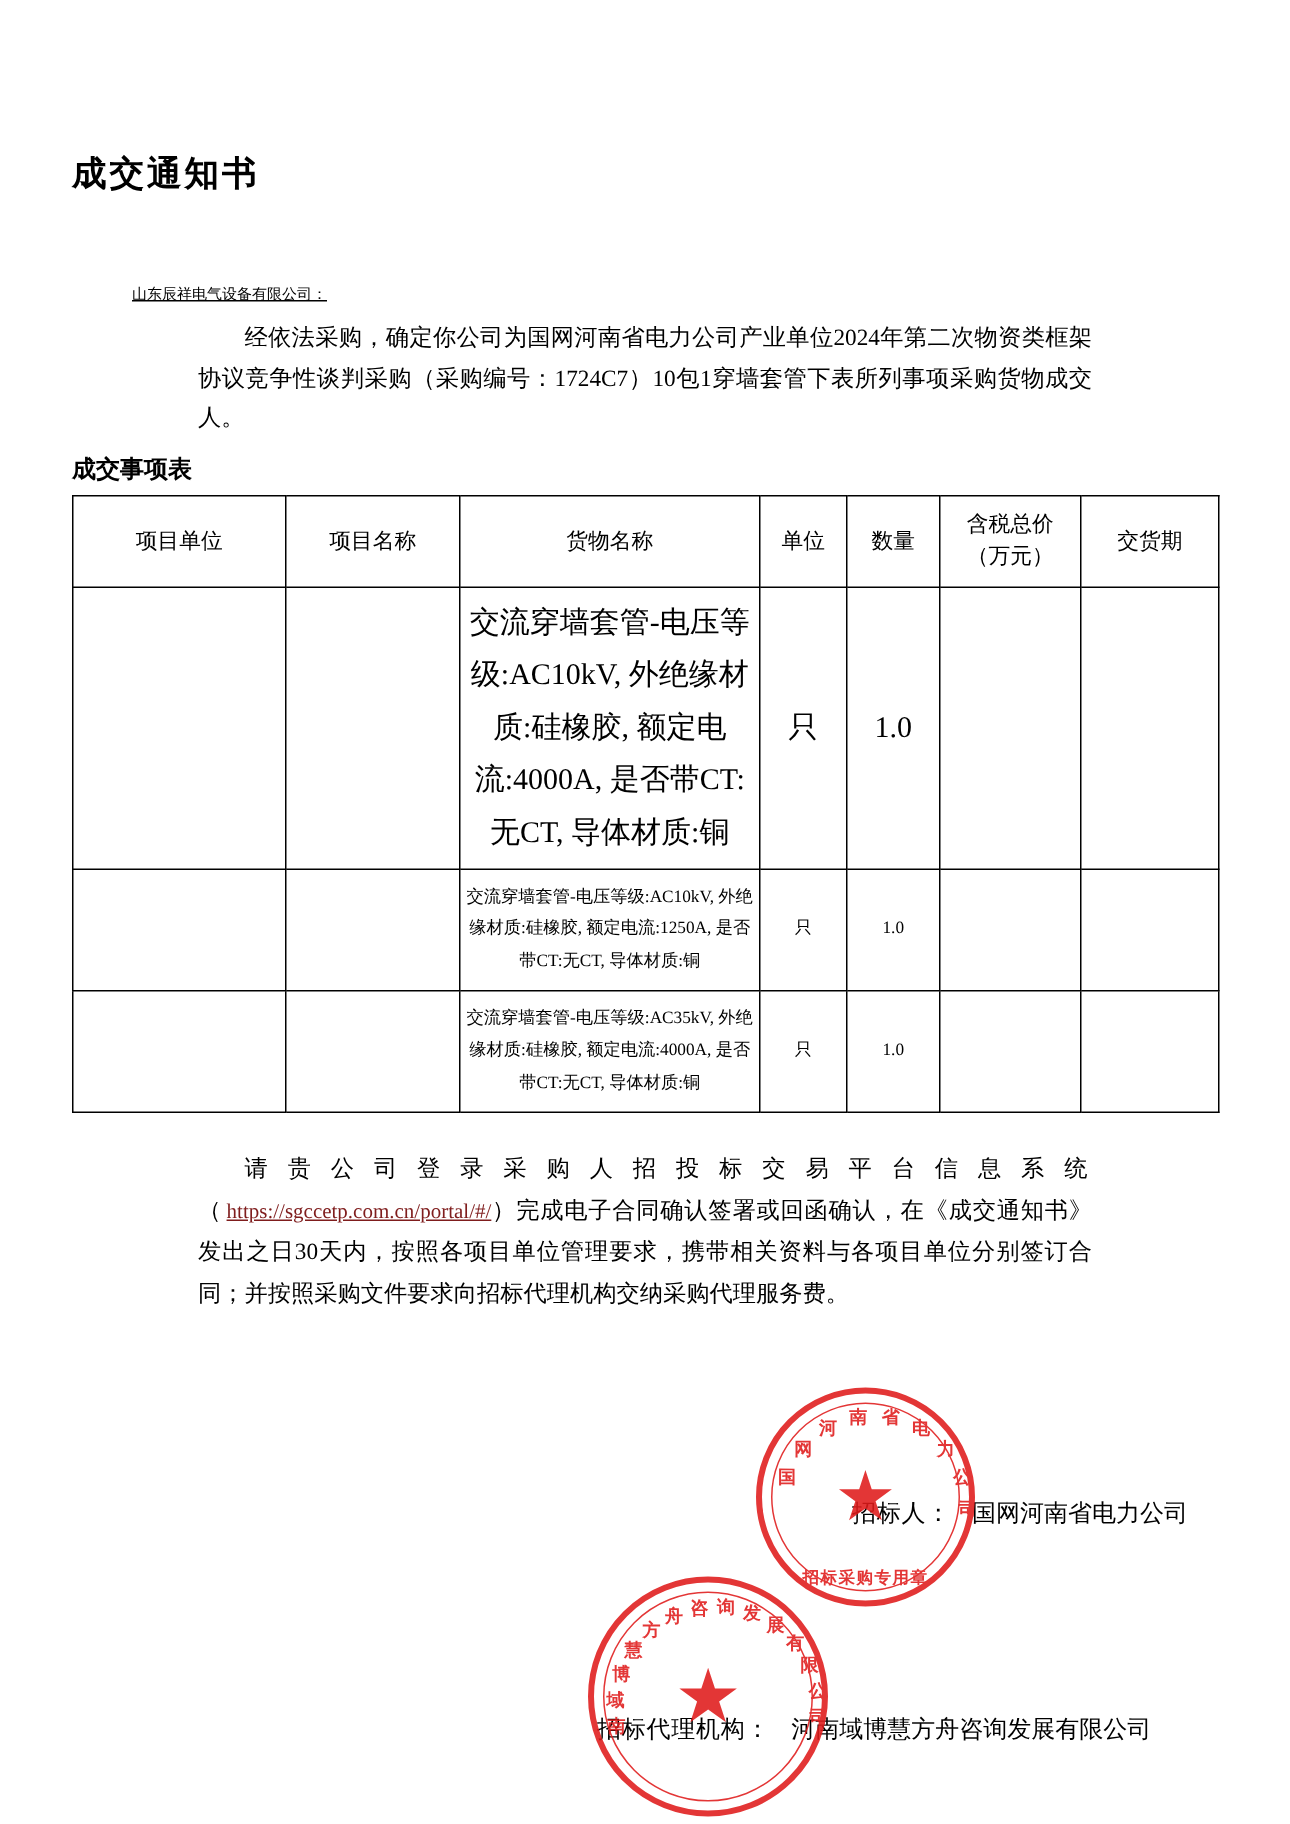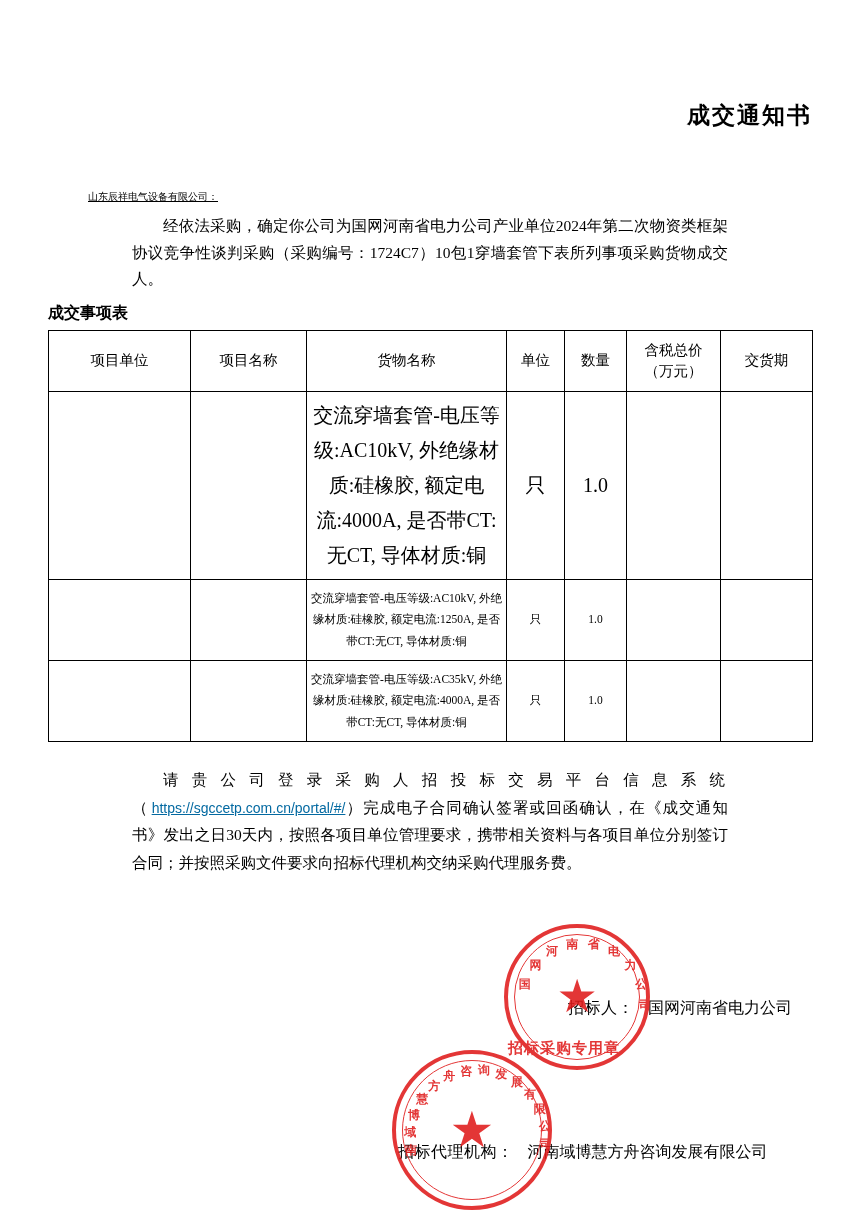--- a/index.html
+++ b/index.html
@@ -16,21 +16,21 @@
     overflow: hidden;
   }
   .page {
     position: relative;
     width: 860px;
     height: 1216px;
     box-sizing: border-box;
     padding: 0 48px;
   }
   .doc-title {
-    text-align: right;
+    text-align: left;
     font-size: 23px;
     font-weight: bold;
     letter-spacing: 2px;
     margin-top: 100px;
     margin-bottom: 0;
     font-family: Liberation Serif, serif;
   }
   .addressee {
     margin-top: 58px;
     margin-left: 40px;
@@ -95,23 +95,23 @@
     margin-right: 84px;
     font-size: 15.5px;
     line-height: 1.78;
     text-align: justify;
     text-indent: 2em;
   }
   .closing .spaced {
     letter-spacing: 3px;
   }
   .link {
-    color: #0369a1;
+    color: #7f1d1d;
     text-decoration: underline;
-    font-family: Liberation Sans, sans-serif;
+    font-family: Liberation Serif, serif;
     font-size: 14px;
   }
   .notice {
     margin-top: 26px;
     margin-left: 84px;
     font-size: 15.5px;
     text-indent: 2em;
   }
   .sign-block {
     position: relative;
@@ -150,21 +150,22 @@
     top: 50%;
     transform: translate(-50%, -50%);
     font-size: 46px;
     line-height: 1;
     color: #e01b1b;
   }
   .seal-2 .star { font-size: 50px; }
   .seal .arc-top, .seal .arc-bottom {
     position: absolute;
     left: 0; right: 0;
-    font-size: 15px;
+    text-align: center;
+    font-size: 11px;
     font-weight: bold;
     letter-spacing: 1px;
   }
   .seal .arc-bottom {
     bottom: 8px;
   }
   .seal-ring {
     position: absolute;
     inset: 6px;
     border: 1px solid #e01b1b;

